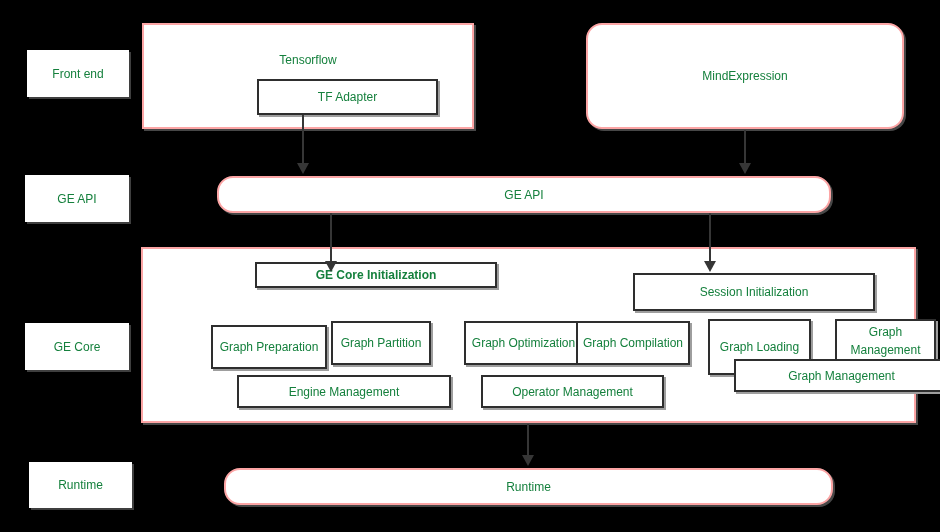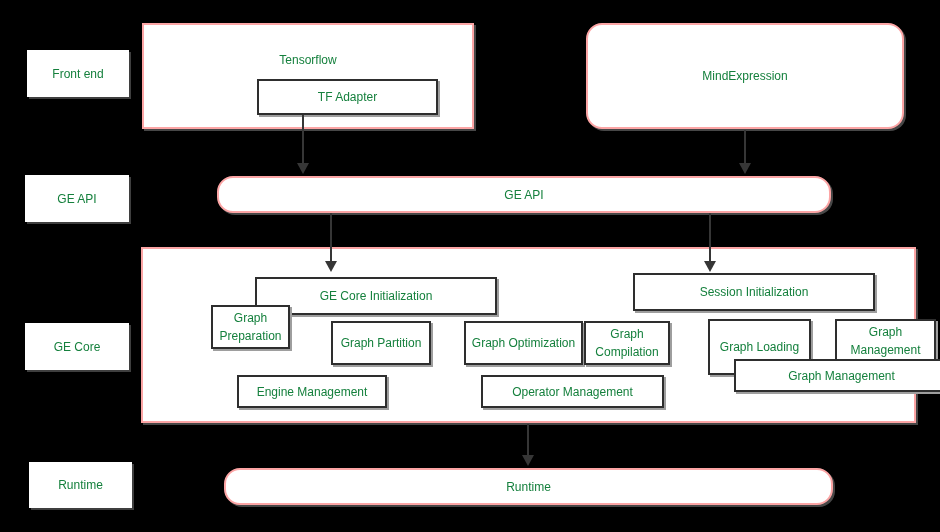--- a/index.html
+++ b/index.html
@@ -92,31 +92,31 @@
     <div class="tf-title">Tensorflow</div>
     <div class="inner-box" style="left:69px; top:54px; width:181px; height:36px;">TF Adapter</div>
   </div>
 
   <div class="box centered" style="left:586px; top:23px; width:318px; height:106px;">MindExpression</div>
 
   <div class="box centered" style="left:217px; top:176px; width:614px; height:37px;">GE API</div>
 
   <div class="box" style="left:141px; top:247px; width:775px; height:176px;">
 
-    <div class="inner-box" style="left:68px; top:28px; width:242px; height:38px;">GE Core Initialization</div>
+    <div class="inner-box" style="left:68px; top:13px; width:242px; height:26px;font-weight:bold;">GE Core Initialization</div>
     <div class="inner-box" style="left:446px; top:24px; width:242px; height:38px;">Session Initialization</div>
 
-    <div class="inner-box" style="left:24px; top:56px; width:79px; height:44px;">Graph Preparation</div>
+    <div class="inner-box" style="left:24px; top:76px; width:116px; height:44px;">Graph Preparation</div>
     <div class="inner-box" style="left:144px; top:72px; width:100px; height:44px;">Graph Partition</div>
     <div class="inner-box" style="left:277px; top:72px; width:119px; height:44px;">Graph Optimization</div>
-    <div class="inner-box" style="left:397px; top:72px; width:86px; height:44px;">Graph Compilation</div>
+    <div class="inner-box" style="left:389px; top:72px; width:114px; height:44px;">Graph Compilation</div>
     <div class="inner-box" style="left:521px; top:70px; width:103px; height:56px;">Graph Loading</div>
     <div class="inner-box" style="left:648px; top:70px; width:101px; height:44px;">Graph Management</div>
 
-    <div class="inner-box" style="left:50px; top:126px; width:150px; height:33px;">Engine Management</div>
+    <div class="inner-box" style="left:50px; top:126px; width:214px; height:33px;">Engine Management</div>
     <div class="inner-box" style="left:294px; top:126px; width:183px; height:33px;">Operator Management</div>
     <div class="inner-box" style="left:547px; top:110px; width:215px; height:33px;">Graph Management</div>
   </div>
 
   <div class="box centered" style="left:224px; top:468px; width:609px; height:37px;">Runtime</div>
 
   <div class="arrow" style="left:302px; top:115px; height:48px;"></div>
   <div class="arrow" style="left:744px; top:130px; height:33px;"></div>
   <div class="arrow" style="left:330px; top:213px; height:48px;"></div>
   <div class="arrow" style="left:709px; top:213px; height:48px;"></div>

